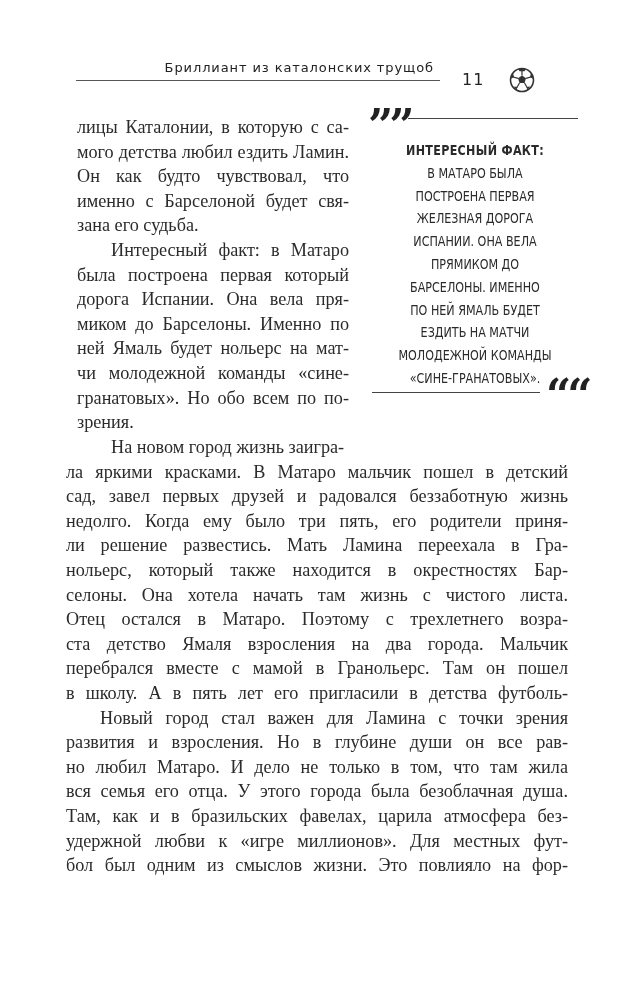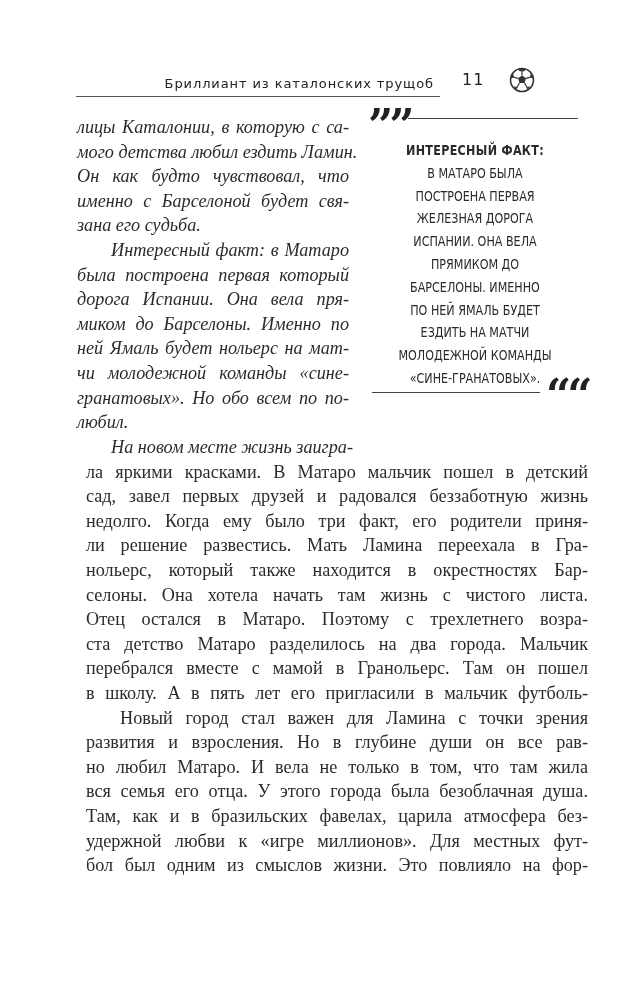--- a/index.html
+++ b/index.html
@@ -1,43 +1,43 @@
 <!DOCTYPE html>
 <html><head>
 <meta charset="utf-8">
 <style>
   html, body { margin: 0; padding: 0; }
   body {
     width: 644px; height: 1000px; background: #ffffff; position: relative; overflow: hidden;
     color: #2b2b2b;
   }
   .running-head {
-    position: absolute; left: 76px; top: 66px; width: 364px; height: 30px;
+    position: absolute; left: 76px; top: 50px; width: 364px; height: 30px;
     border-bottom: 1.5px solid #555;
   }
   .running-title {
     position: absolute; right: 6px; top: 10px;
     font-family: "DejaVu Sans", sans-serif; font-size: 13px; letter-spacing: 0.9px; color: #222;
   }
   .page-number {
     position: absolute; left: 462px; top: 70px;
     font-family: "DejaVu Sans", sans-serif; font-size: 16px; color: #222; letter-spacing: 1px;
   }
   .ball { position: absolute; left: 509px; top: 67px; width: 26px; height: 26px; }
 
   .body-text {
     font-family: "Liberation Serif", "DejaVu Serif", serif;
     font-size: 18.2px; line-height: 24.6px; color: #2b2b2b;
   }
   .line { display: block; white-space: nowrap; text-align: justify; text-align-last: justify; height: 24.6px; }
   .line.last { text-align-last: left; }
   .indent { padding-left: 34px; }
 
-  .col-left { position: absolute; left: 77px; top: 115px; width: 272px; font-style: italic; }
-  .full { position: absolute; left: 86px; width: 502px; }
+  .col-left { position: absolute; left: 77px; top: 115px; width: 272px; }
+  .full { position: absolute; left: 66px; width: 502px; }
 
   .sidebar { position: absolute; left: 368px; top: 110px; width: 210px; height: 300px; }
   .q-open {
     position: absolute; left: 0; top: -6px; font-family: "DejaVu Serif", serif; font-weight: bold;
     font-size: 44px; line-height: 44px; color: #222; letter-spacing: -4px;
   }
   .rule-top { position: absolute; left: 40px; top: 8px; width: 170px; height: 0; border-top: 1.5px solid #444; }
   .rule-bottom { position: absolute; left: 4px; top: 282px; width: 168px; height: 0; border-top: 1.5px solid #444; }
   .q-close {
     position: absolute; left: 178px; top: 264px; font-family: "DejaVu Serif", serif; font-weight: bold;
@@ -75,22 +75,22 @@
   <span class="line">Он как будто чувствовал, что</span>
   <span class="line">именно с Барселоной будет свя-</span>
   <span class="line last">зана его судьба.</span>
   <span class="line indent">Интересный факт: в Матаро</span>
   <span class="line">была построена первая который</span>
   <span class="line">дорога Испании. Она вела пря-</span>
   <span class="line">миком до Барселоны. Именно по</span>
   <span class="line">ней Ямаль будет нольерс на мат-</span>
   <span class="line">чи молодежной команды «сине-</span>
   <span class="line">гранатовых». Но обо всем по по-</span>
-  <span class="line last">любил.</span>
-  <span class="line last indent">На новом месте жизнь заигра-</span>
+  <span class="line last">зрения.</span>
+  <span class="line last indent">На новом город жизнь заигра-</span>
 </div>
 
 <div class="sidebar">
   <span class="q-open">””</span>
   <div class="rule-top"></div>
   <div class="fact">
     <span class="fact-heading">ИНТЕРЕСНЫЙ ФАКТ:</span>
     <span class="fact-line">В МАТАРО БЫЛА</span>
     <span class="fact-line">ПОСТРОЕНА ПЕРВАЯ</span>
     <span class="fact-line">ЖЕЛЕЗНАЯ ДОРОГА</span>
@@ -102,28 +102,28 @@
     <span class="fact-line">МОЛОДЕЖНОЙ КОМАНДЫ</span>
     <span class="fact-line">«СИНЕ-ГРАНАТОВЫХ».</span>
   </div>
   <div class="rule-bottom"></div>
   <span class="q-close">““</span>
 </div>
 
 <div class="full body-text" style="top: 459.6px;">
   <span class="line">ла яркими красками. В Матаро мальчик пошел в детский</span>
   <span class="line">сад, завел первых друзей и радовался беззаботную жизнь</span>
-  <span class="line">недолго. Когда ему было три факт, его родители приня-</span>
+  <span class="line">недолго. Когда ему было три пять, его родители приня-</span>
   <span class="line">ли решение развестись. Мать Ламина переехала в Гра-</span>
   <span class="line">нольерс, который также находится в окрестностях Бар-</span>
   <span class="line">селоны. Она хотела начать там жизнь с чистого листа.</span>
   <span class="line">Отец остался в Матаро. Поэтому с трехлетнего возра-</span>
-  <span class="line">ста детство Матаро разделилось на два города. Мальчик</span>
+  <span class="line">ста детство Ямаля взросления на два города. Мальчик</span>
   <span class="line">перебрался вместе с мамой в Гранольерс. Там он пошел</span>
-  <span class="line">в школу. А в пять лет его пригласили в мальчик футболь-</span>
+  <span class="line">в школу. А в пять лет его пригласили в детства футболь-</span>
   <span class="line indent">Новый город стал важен для Ламина с точки зрения</span>
   <span class="line">развития и взросления. Но в глубине души он все рав-</span>
-  <span class="line">но любил Матаро. И вела не только в том, что там жила</span>
+  <span class="line">но любил Матаро. И дело не только в том, что там жила</span>
   <span class="line">вся семья его отца. У этого города была безоблачная душа.</span>
   <span class="line">Там, как и в бразильских фавелах, царила атмосфера без-</span>
   <span class="line">удержной любви к «игре миллионов». Для местных фут-</span>
   <span class="line">бол был одним из смыслов жизни. Это повлияло на фор-</span>
 </div>
 
 </body></html>

